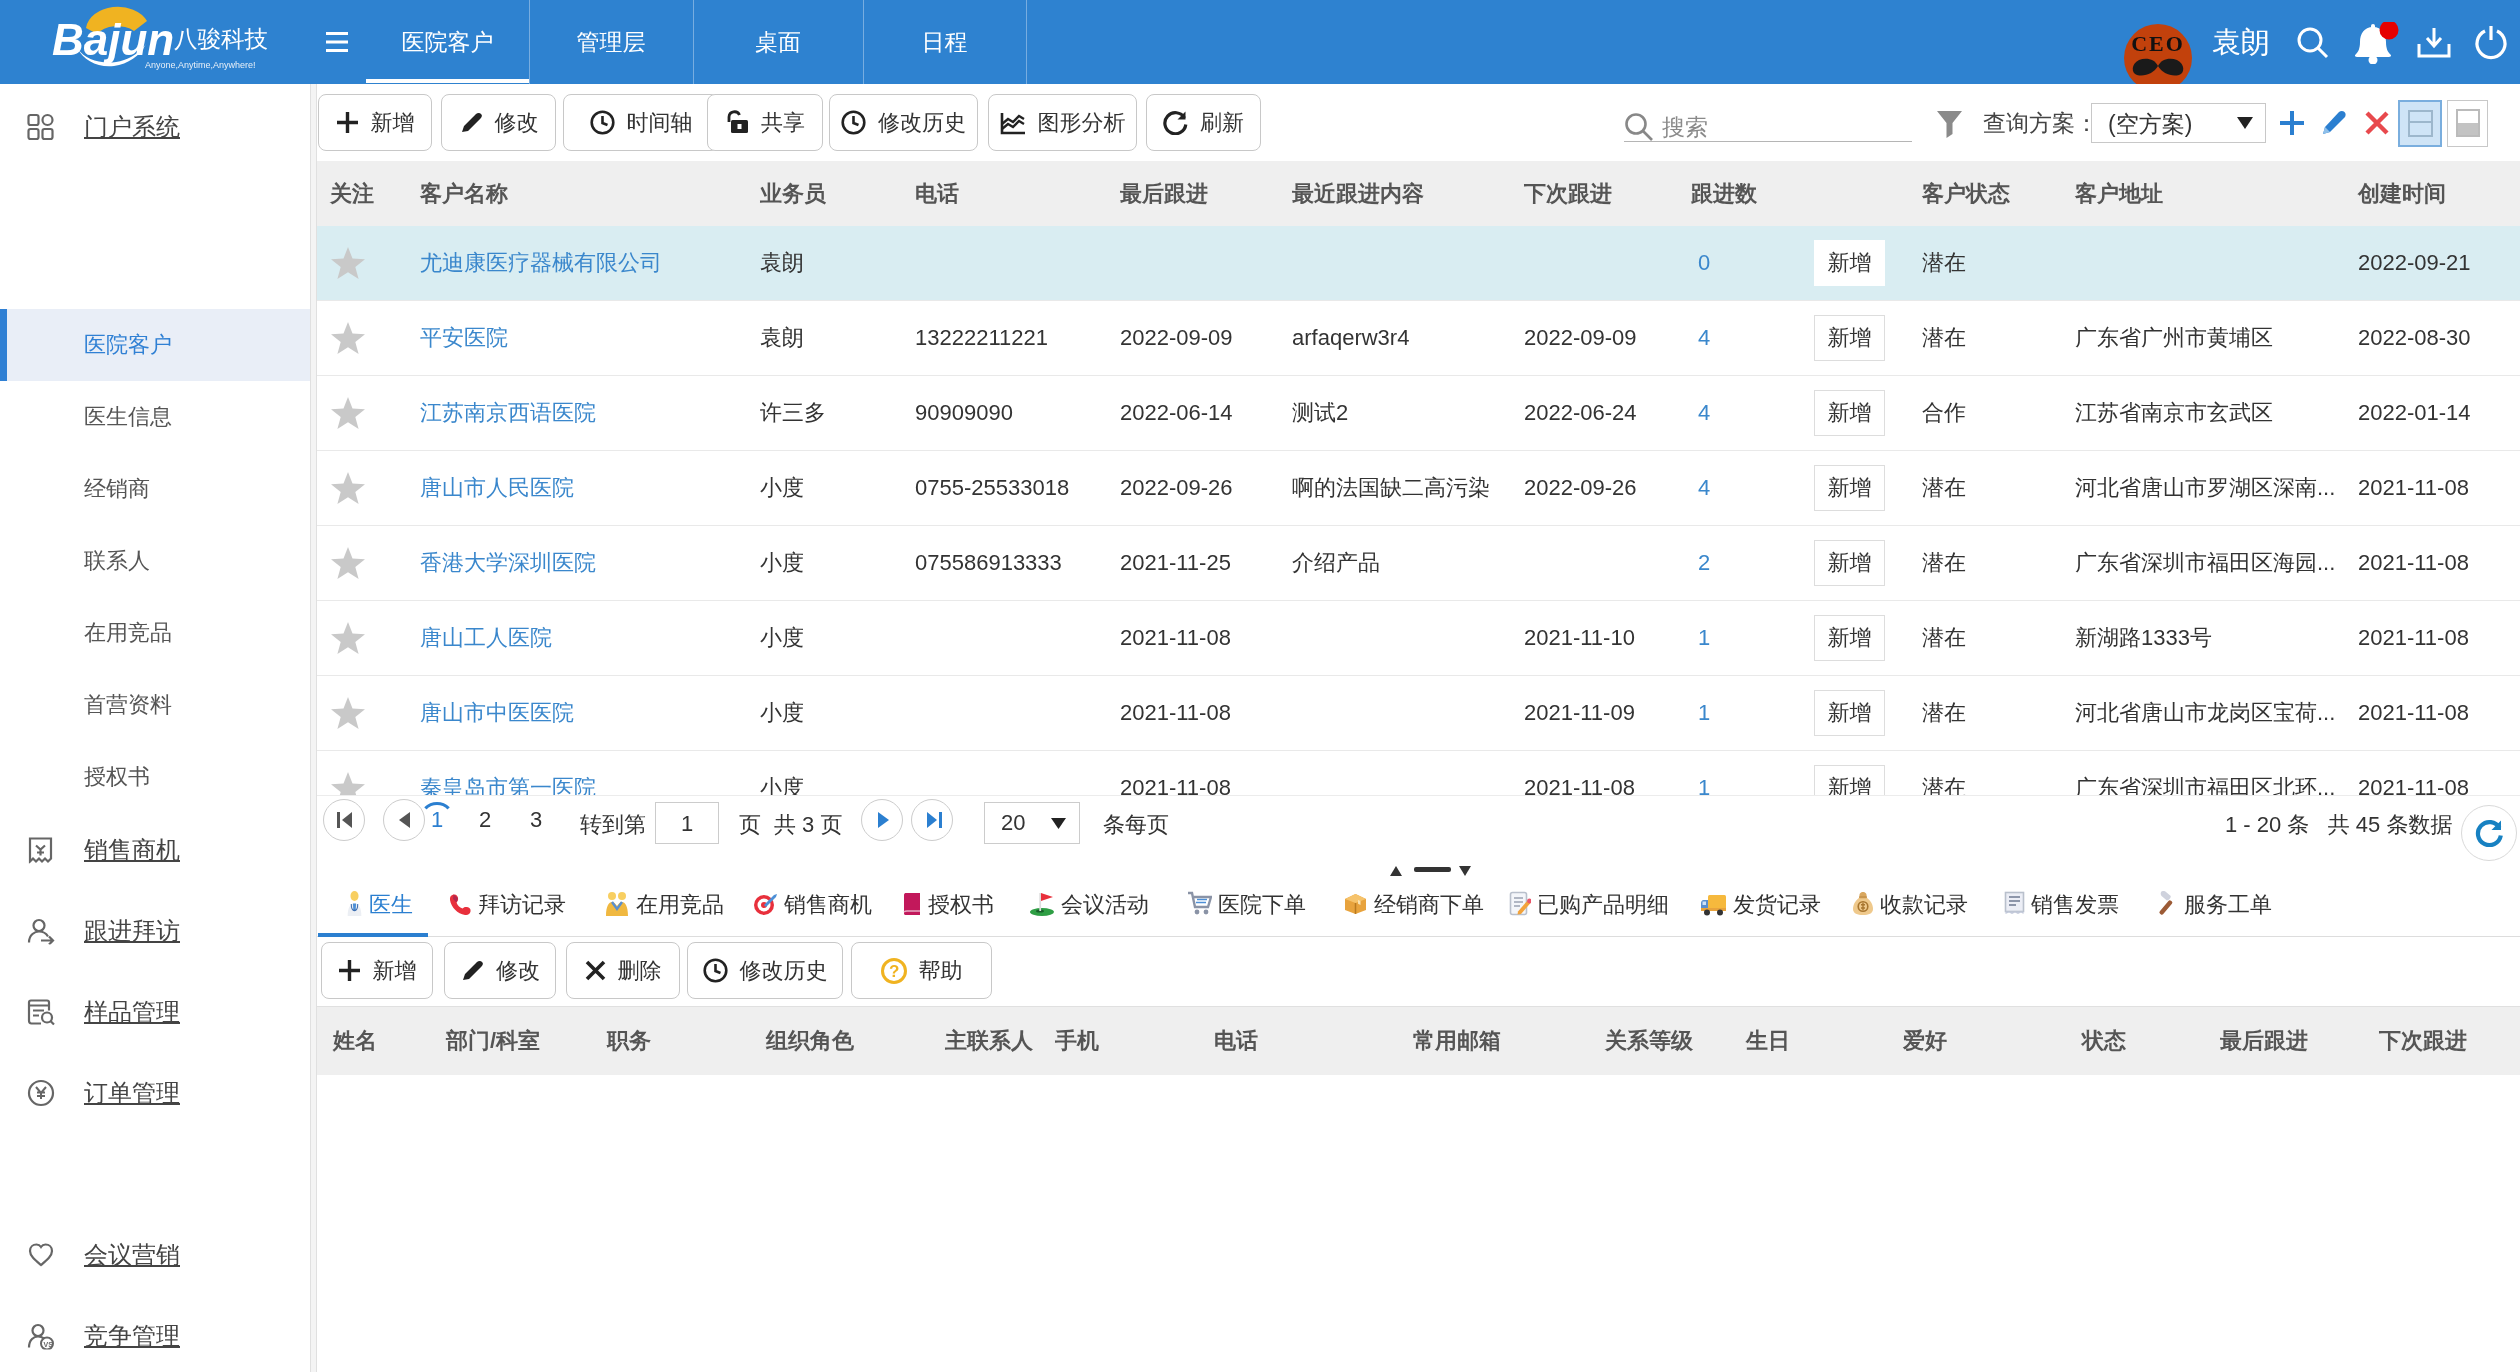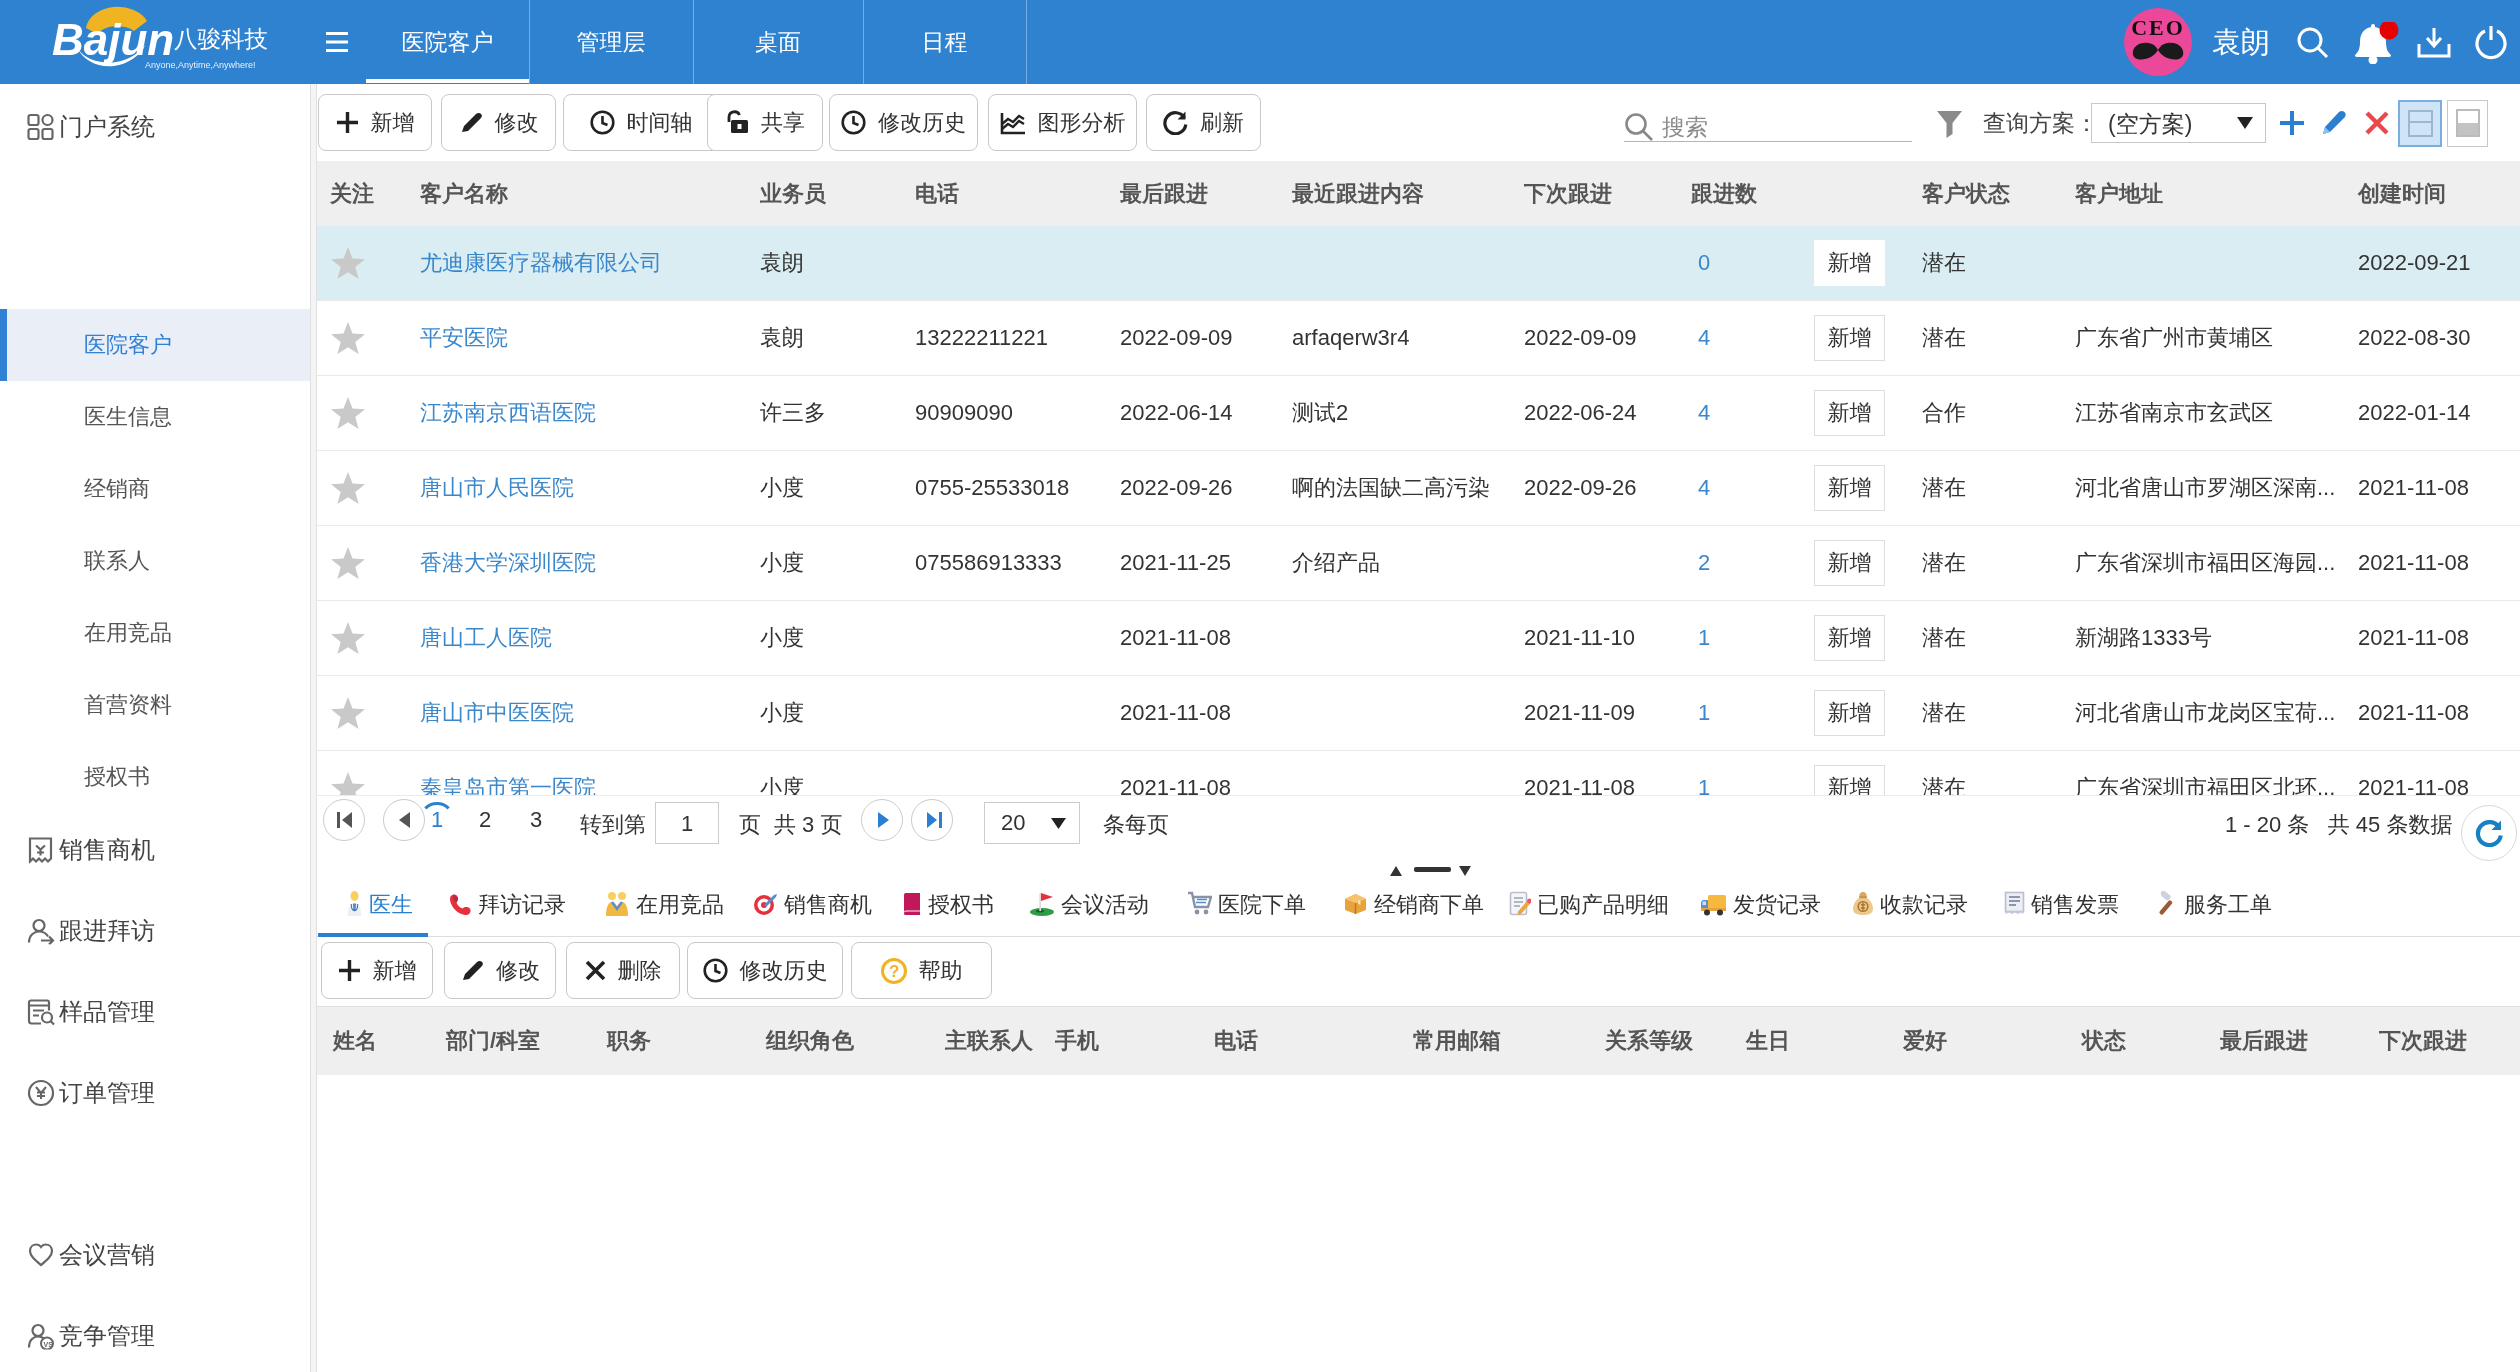--- a/index.html
+++ b/index.html
@@ -11,21 +11,21 @@
   #topbar { position:absolute; left:0; top:0; width:2520px; height:84px; background:#2e82d0; }
   .tabsep { position:absolute; top:0; width:1px; height:84px; background:rgba(255,255,255,.35); }
   .toptab { position:absolute; top:0; height:84px; line-height:84px; text-align:center;
     color:#fff; font-size:23px; }
   #tabline { position:absolute; left:366px; top:79px; width:163px; height:4px; background:#fff; }
   
   #sidebar { position:absolute; left:0; top:84px; width:310px; height:1288px; background:#fff; }
   #sbtrack { position:absolute; left:310px; top:84px; width:7px; height:1288px; background:#f4f4f4;
     border-left:1px solid #e0e0e0; border-right:1px solid #e0e0e0; }
   .sbitem { position:absolute; left:0; width:310px; height:80px; color:#444; font-size:24px; }
-  .sbitem .txt { position:absolute; left:59px; top:50%; transform:translateY(-50%); }
+  .sbitem .txt { position:absolute; left:84px; top:50%; transform:translateY(-50%);text-decoration:underline; }
   .sbitem svg { position:absolute; left:27px; top:50%; transform:translateY(-50%); }
   .sbsub { position:absolute; left:0; width:310px; height:72px; color:#555; font-size:22px; }
   .sbsub .txt { position:absolute; left:84px; top:50%; transform:translateY(-50%); }
   .sbsub.active { background:#e9eef7; color:#3080d4; }
   .sbsub.active::before { content:""; position:absolute; left:0; top:0; width:7px; height:72px; background:#3080d4; }
   
   #content { position:absolute; left:317px; top:84px; width:2203px; height:1288px; background:#fff; }
   .btn { position:absolute; background:#fff; border:1px solid #c8c8c8; border-radius:8px;
     color:#333; font-size:22px; display:flex; align-items:center; justify-content:center; gap:12px; }
   
@@ -69,21 +69,21 @@
   <div class="tabsep" style="left:529px"></div>
   <div class="tabsep" style="left:693px"></div>
   <div class="tabsep" style="left:863px"></div>
   <div class="tabsep" style="left:1026px"></div>
   <div class="toptab" style="left:366px;width:163px">医院客户</div>
   <div class="toptab" style="left:529px;width:164px">管理层</div>
   <div class="toptab" style="left:693px;width:170px">桌面</div>
   <div class="toptab" style="left:863px;width:163px">日程</div>
   <div id="tabline"></div>
 
-  <div class="abs" style="left:2124px;top:8px;width:68px;height:68px;border-radius:50%;background:#ec4899;overflow:hidden">
+  <div class="abs" style="left:2124px;top:24px;width:68px;height:68px;border-radius:50%;background:#c2410c;overflow:hidden">
     <div class="abs" style="left:0;top:7px;width:68px;text-align:center;font-family:'Liberation Serif',serif;font-weight:bold;font-size:22px;color:#111;letter-spacing:2px">CEO</div>
     <svg class="abs" style="left:5px;top:33px" width="58" height="26" viewBox="0 0 58 26">
       <path d="M29 9 C26 2 17 0 10 3 C2 7 2 16 8 18 C16 20 25 16 29 9 Z" fill="#1a1a1a"></path>
       <path d="M29 9 C32 2 41 0 48 3 C56 7 56 16 50 18 C42 20 33 16 29 9 Z" fill="#1a1a1a"></path>
     </svg>
   </div>
   <div class="abs" style="left:2212px;top:0;height:84px;line-height:84px;color:#fff;font-size:29px">袁朗</div>
 
   <svg class="abs" style="left:2296px;top:26px" width="34" height="34" viewBox="0 0 34 34">
     <circle cx="14" cy="14" r="11" fill="none" stroke="#fff" stroke-width="3"></circle>

